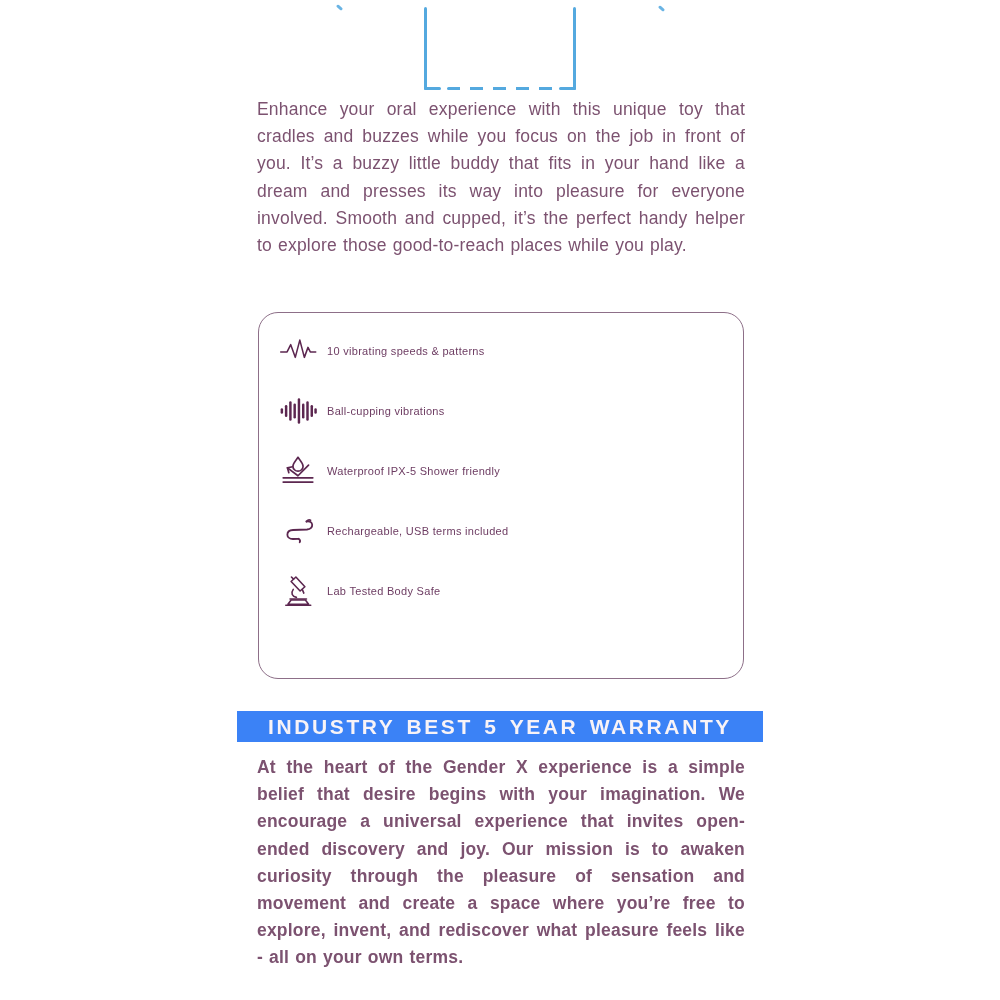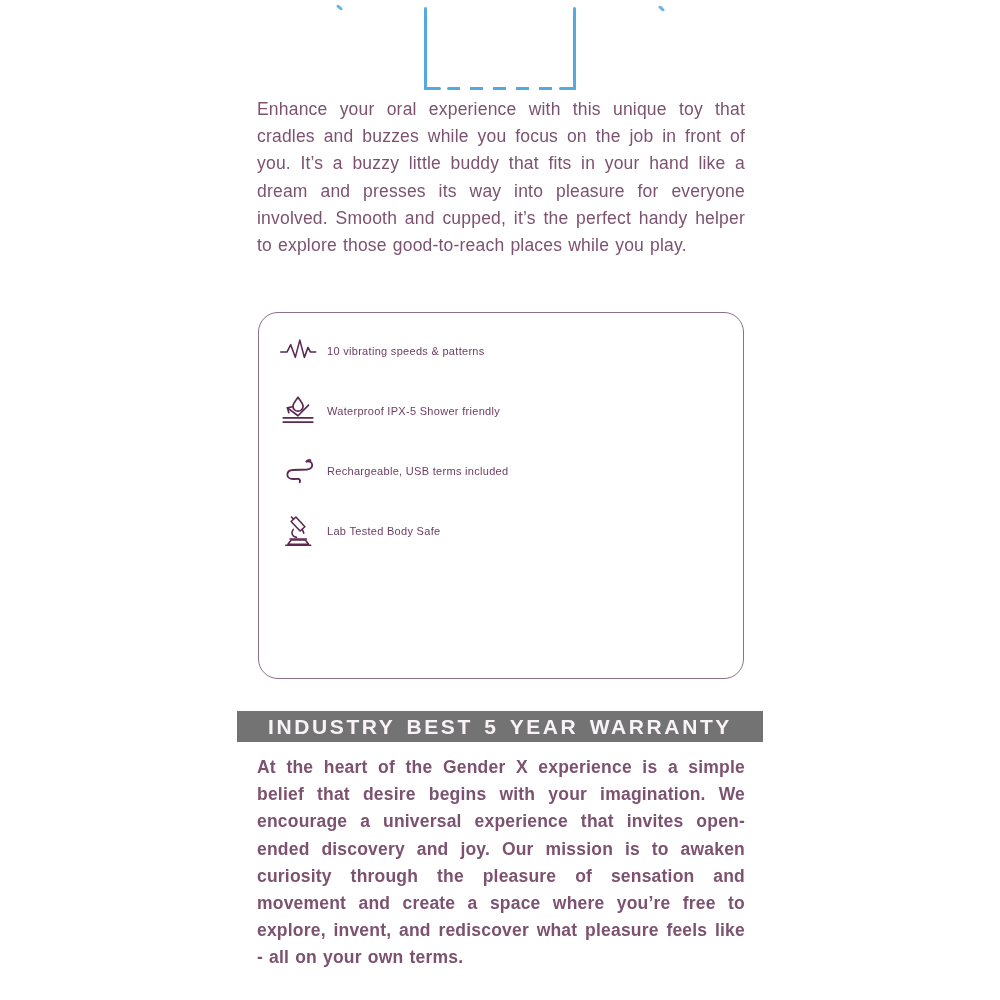--- a/index.html
+++ b/index.html
@@ -50,21 +50,21 @@
     color: #5c2750;
   }
   .feature-icon svg { stroke: #5c2750; }
   .feature-label {
     color: #6d3c62; font-size: 11px; letter-spacing: 0.3px; padding-left: 6px;
   }
 
   
   .banner {
     position: absolute; left: 237px; top: 711px; width: 526px; height: 31px;
-    background: #737373; color: #f8f3f7;
+    background: #3b82f6; color: #f8f3f7;
     display: flex; align-items: center; justify-content: center;
     font-size: 21px; font-weight: bold; letter-spacing: 2.6px; word-spacing: 3px;
     white-space: nowrap;
   }
 </style>
 </head>
 <body>
 
 <div class="canvas">
 
@@ -84,20 +84,36 @@
 
     <div class="feature-row">
       <span class="feature-icon">
         <svg width="40" height="30" viewBox="0 0 44 32" fill="none" stroke-width="1.7" stroke-linecap="round" stroke-linejoin="round">
           <path d="M3 17 h7 l4 -8 5 14 5 -19 5 19 4 -11 2.5 5 h6"></path>
         </svg>
       </span>
       <span class="feature-label">10 vibrating speeds &amp; patterns</span>
     </div>
 
+    <div class="feature-row">
+      <span class="feature-icon">
+        <svg width="38" height="32" viewBox="0 0 40 32" fill="none" stroke-width="2.6" stroke-linecap="round">
+          <line x1="3" y1="14.5" x2="3" y2="17.5"></line>
+          <line x1="7.5" y1="11" x2="7.5" y2="21"></line>
+          <line x1="12" y1="7" x2="12" y2="25"></line>
+          <line x1="16.5" y1="9.5" x2="16.5" y2="22.5"></line>
+          <line x1="21" y1="4" x2="21" y2="28"></line>
+          <line x1="25.5" y1="9.5" x2="25.5" y2="22.5"></line>
+          <line x1="30" y1="7" x2="30" y2="25"></line>
+          <line x1="34.5" y1="11" x2="34.5" y2="21"></line>
+          <line x1="38.5" y1="14.5" x2="38.5" y2="17.5"></line>
+        </svg>
+      </span>
+      <span class="feature-label">Ball-cupping vibrations</span>
+    </div>
 
 
     <div class="feature-row">
       <span class="feature-icon">
         <svg width="38" height="32" viewBox="0 0 36 30" fill="none" stroke-width="1.6" stroke-linecap="round" stroke-linejoin="round">
           <path d="M18 2 C16.2 5 13.2 7.4 13.2 10.4 A4.8 4.8 0 0 0 22.8 10.4 C22.8 7.4 19.8 5 18 2 Z"></path>
           <path d="M28 9.5 L18 19.5 L8 12"></path>
           <path d="M12.8 11 L8 12 L9.3 16.6"></path>
           <line x1="4" y1="21.5" x2="32" y2="21.5"></line>
           <line x1="4" y1="25.5" x2="32" y2="25.5"></line>

